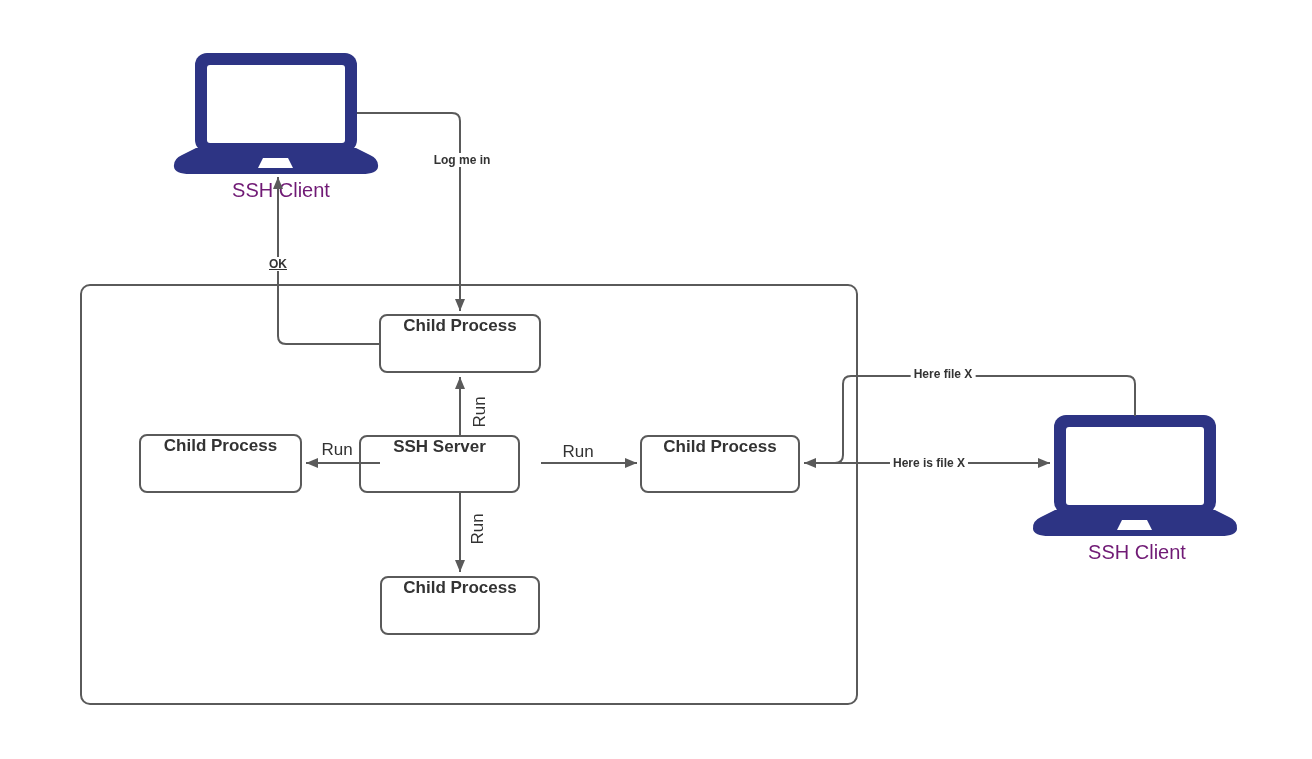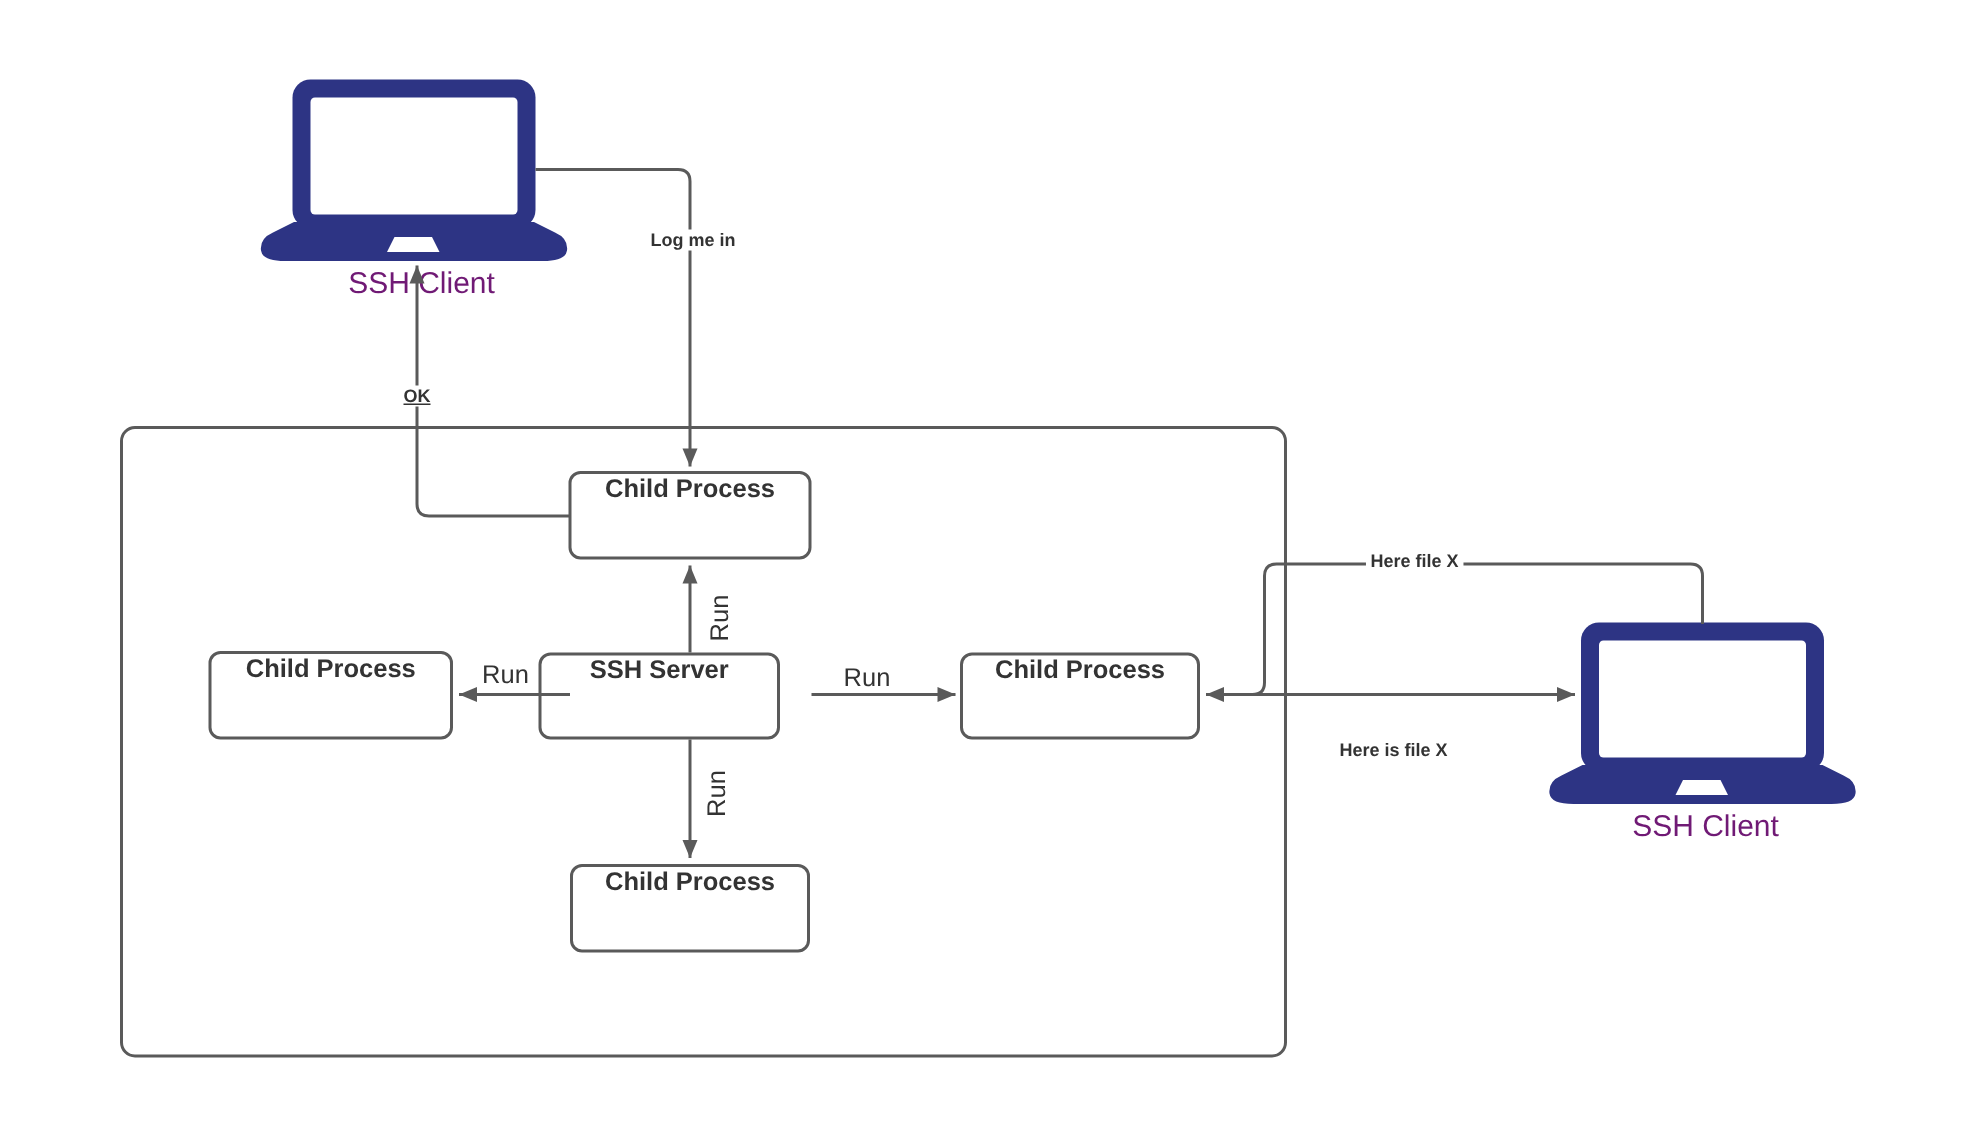--- a/index.html
+++ b/index.html
@@ -94,21 +94,21 @@
     white-space:nowrap;
     z-index:4;
   }
   .run-label.vertical{
     transform:translate(-50%,-50%) rotate(-90deg);
     background:transparent;
   }
   #lbl-log-me-in   {left:462px; top:160px;}
   #lbl-ok          {left:278px; top:264px;text-decoration:underline;}
   #lbl-send-file   {left:943px; top:374px;}
-  #lbl-here-is-file{left:929px; top:463px;margin-top:37px;}
+  #lbl-here-is-file{left:929px; top:463px;}
   #lbl-run-up      {left:480px; top:412px;}
   #lbl-run-down    {left:478px; top:529px;}
   #lbl-run-left    {left:337px; top:450px;}
   #lbl-run-right   {left:578px; top:452px;}
 
   
   .client-label{
     position:absolute;
     transform:translate(-50%,-50%);
     font-size:20px;

